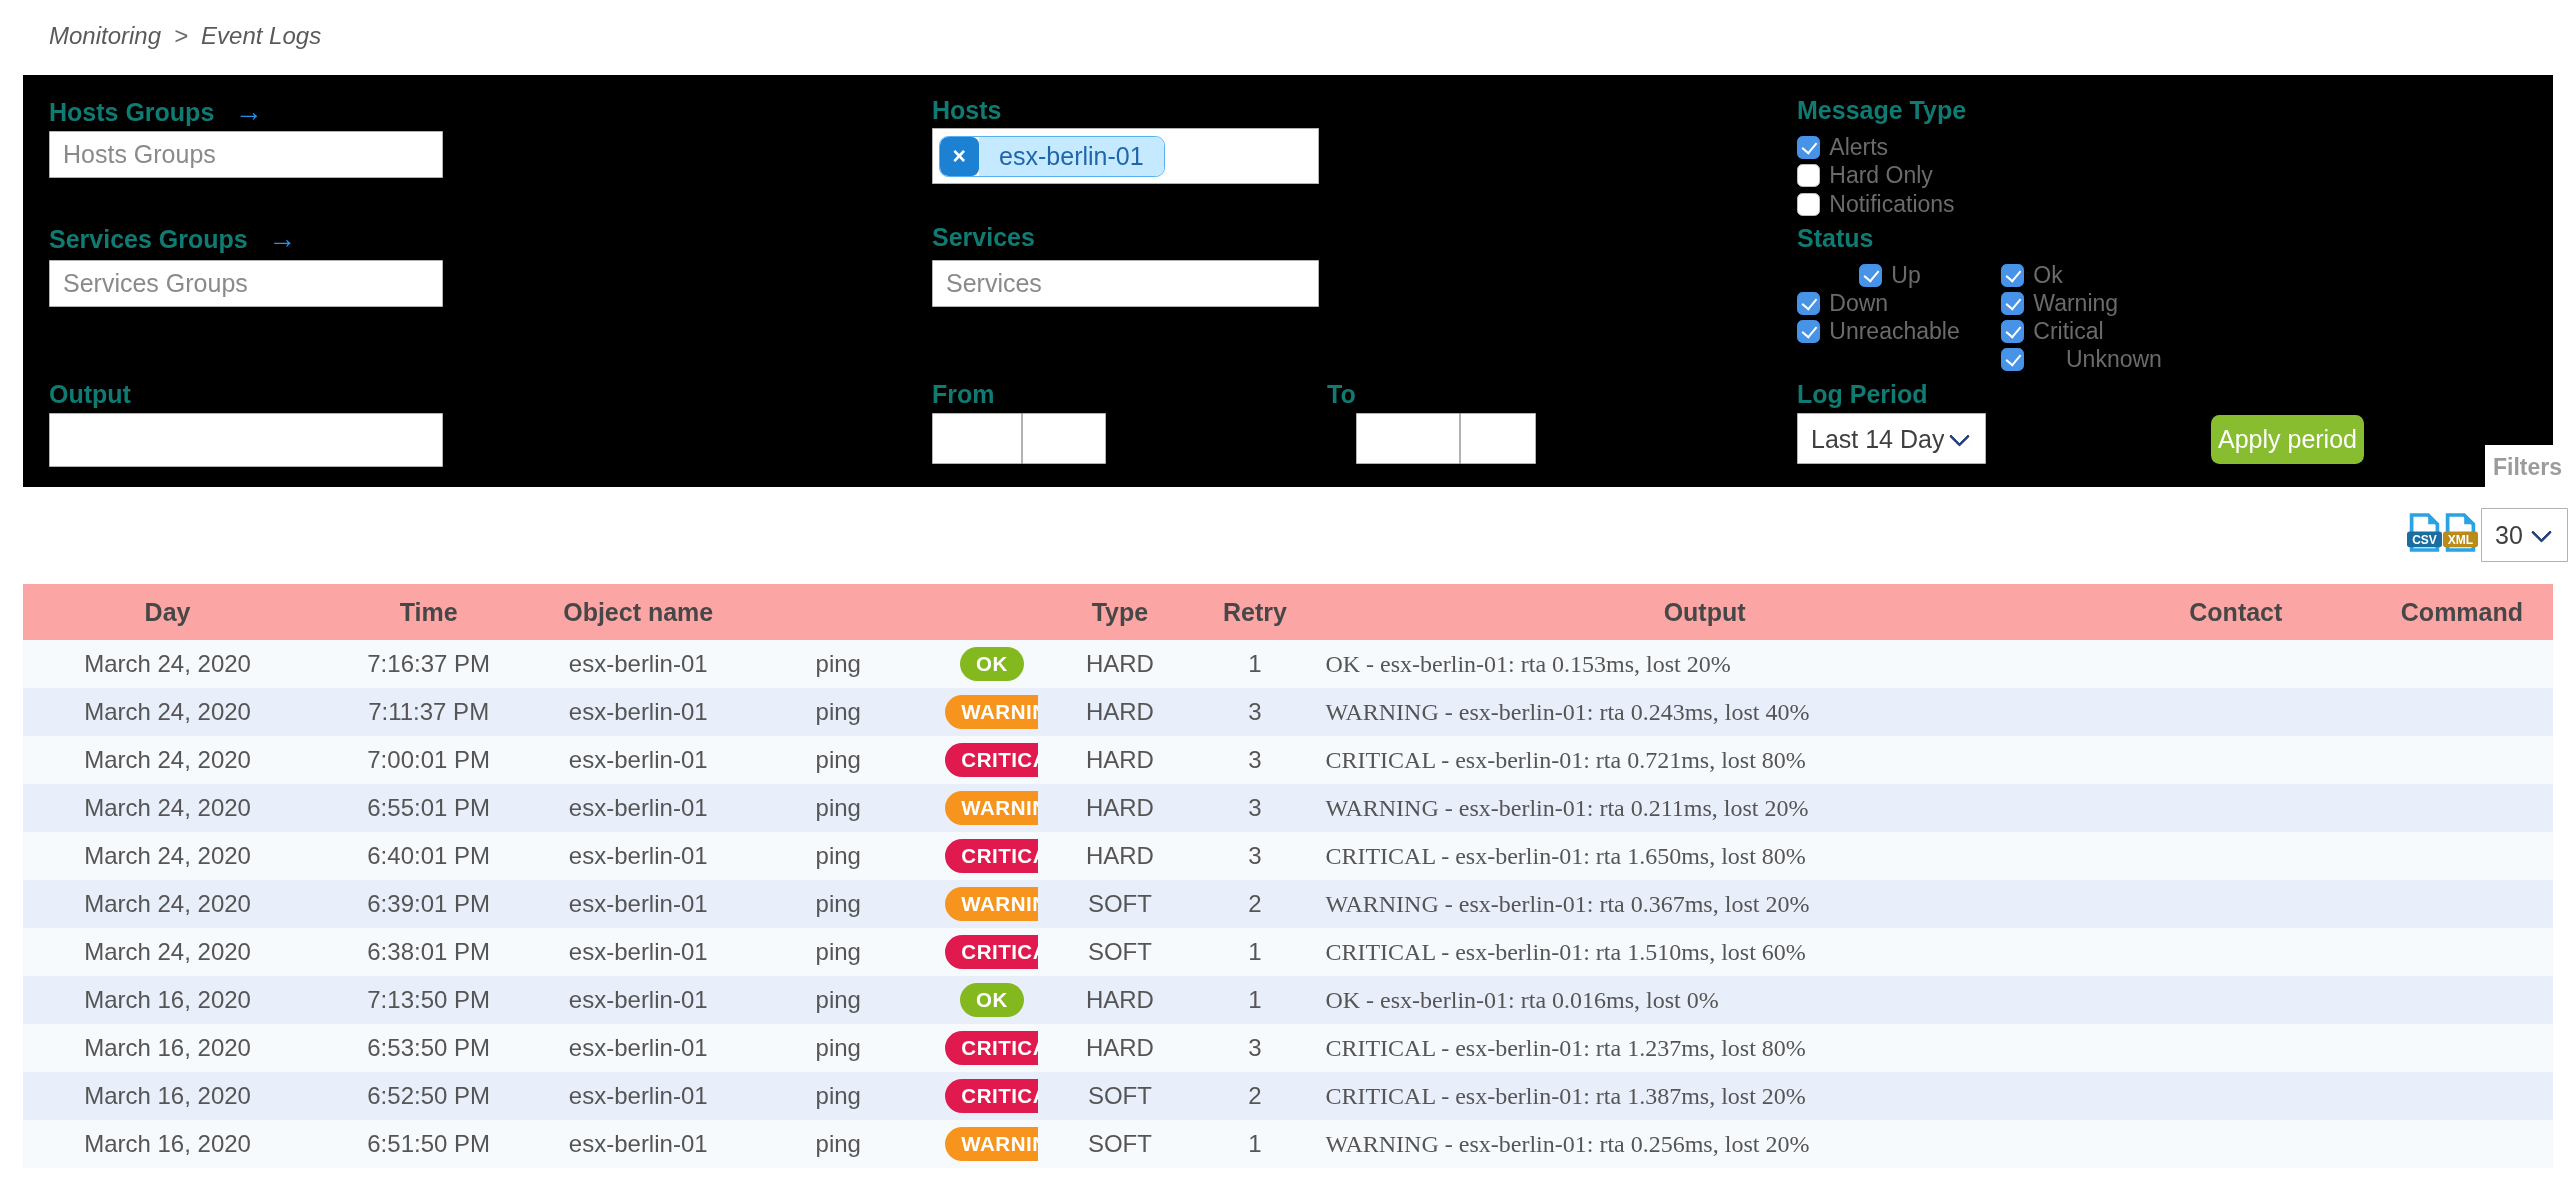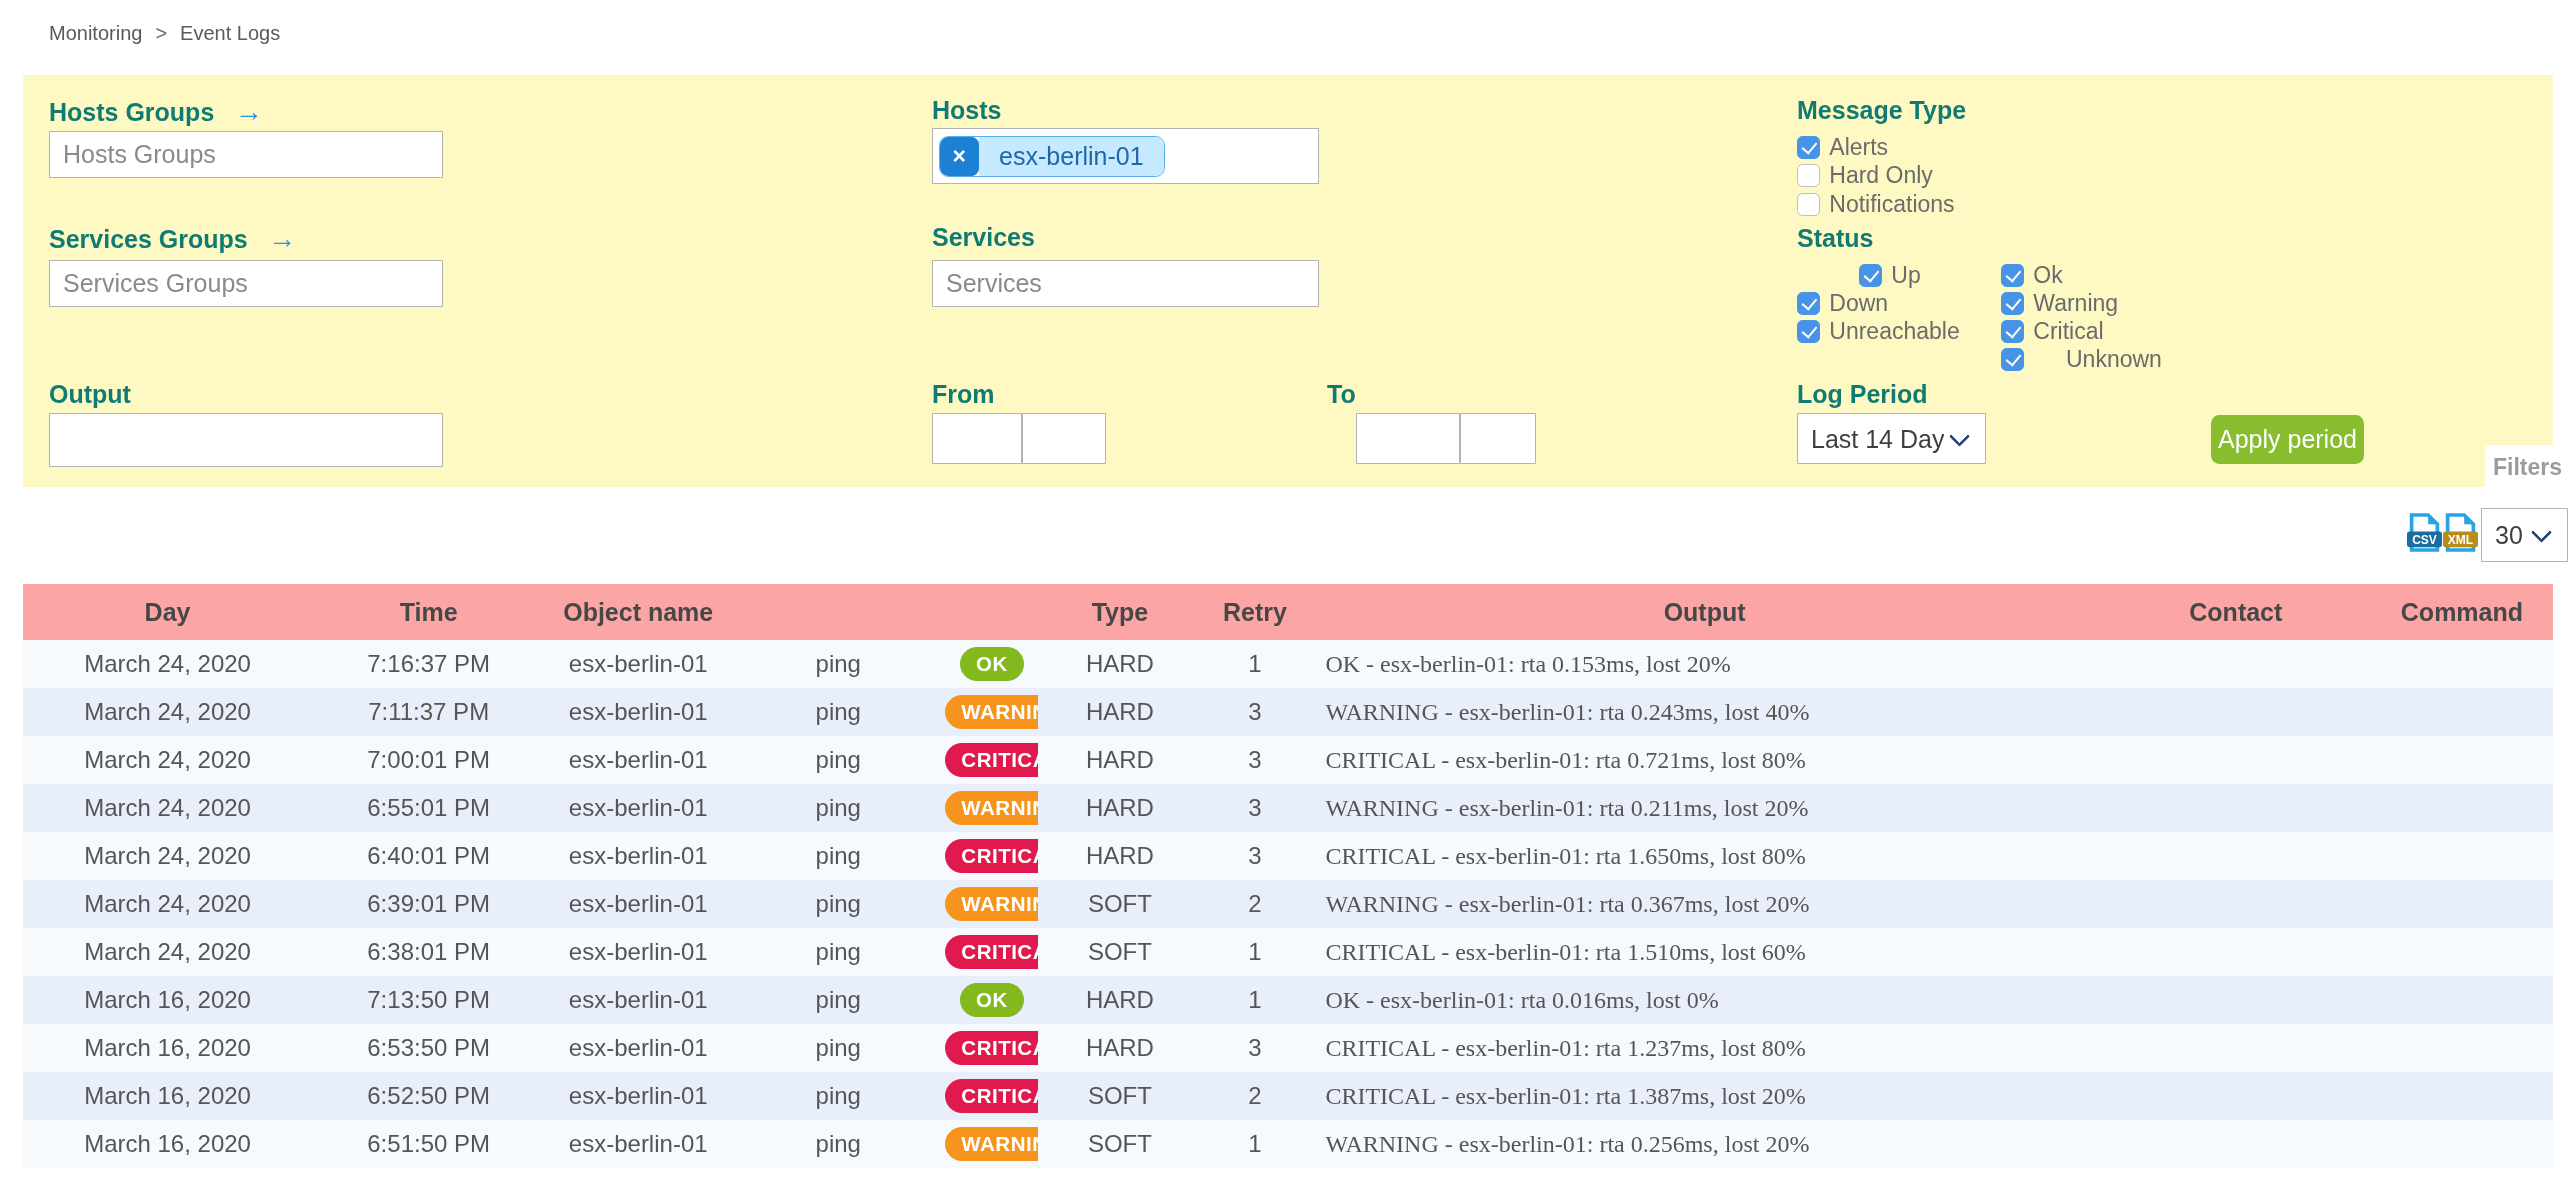--- a/index.html
+++ b/index.html
@@ -1,25 +1,25 @@
 <!DOCTYPE html>
 <html style="font-size:15px"><head>
 <meta charset="utf-8">
 <style>
   * { box-sizing: border-box; margin: 0; padding: 0; }
   html, body { width: 2576px; height: 1180px; background: #fff; overflow: hidden; }
   body { font-family: "Liberation Sans", "DejaVu Sans", sans-serif; }
   .page { position: relative; width: 2576px; height: 1180px; background: #fff; }
 
   
-  .breadcrumb { position: absolute; left: 49px; top: 22.4px; font-size: 20px; color: #5a5a5a; }
+  .breadcrumb { position: absolute; left: 49px; top: 22.4px; font-size: 24px; color: #5a5a5a; font-style: italic; }
   .breadcrumb .sep { margin: 0 13px; color: #6b6b6b; }
 
   
-  .panel { position: absolute; left: 23px; top: 75px; width: 2530px; height: 412px; background: #fef9c3; }
+  .panel { position: absolute; left: 23px; top: 75px; width: 2530px; height: 412px; background: #000000; }
   .flabel { position: absolute; font-size: 25px; font-weight: 700; color: #0f7b73; white-space: nowrap; }
   .flabel .arrow { color: #2492e8; font-weight: 400; font-size: 28px; margin-left: 20.5px; cursor: pointer; }
   .tinput { position: absolute; background: #fff; border: 1.9px solid #b3b3b3; font-size: 25px; color: #555;
             padding: 0 13px; font-family: inherit; border-radius: 0.9px; }
   .tinput::placeholder { color: #8a8a8a; opacity: 1; }
 
   
   .chipbox { position: absolute; left: 909px; top: 53px; width: 387px; height: 56px; background: #fff;
              border: 1.9px solid #b3b3b3; display: flex; align-items: center; padding: 0 5.6px; }
   .chip { display: flex; height: 41px; border: 1.9px solid #57b1f1; border-radius: 9.3px; overflow: hidden; }

